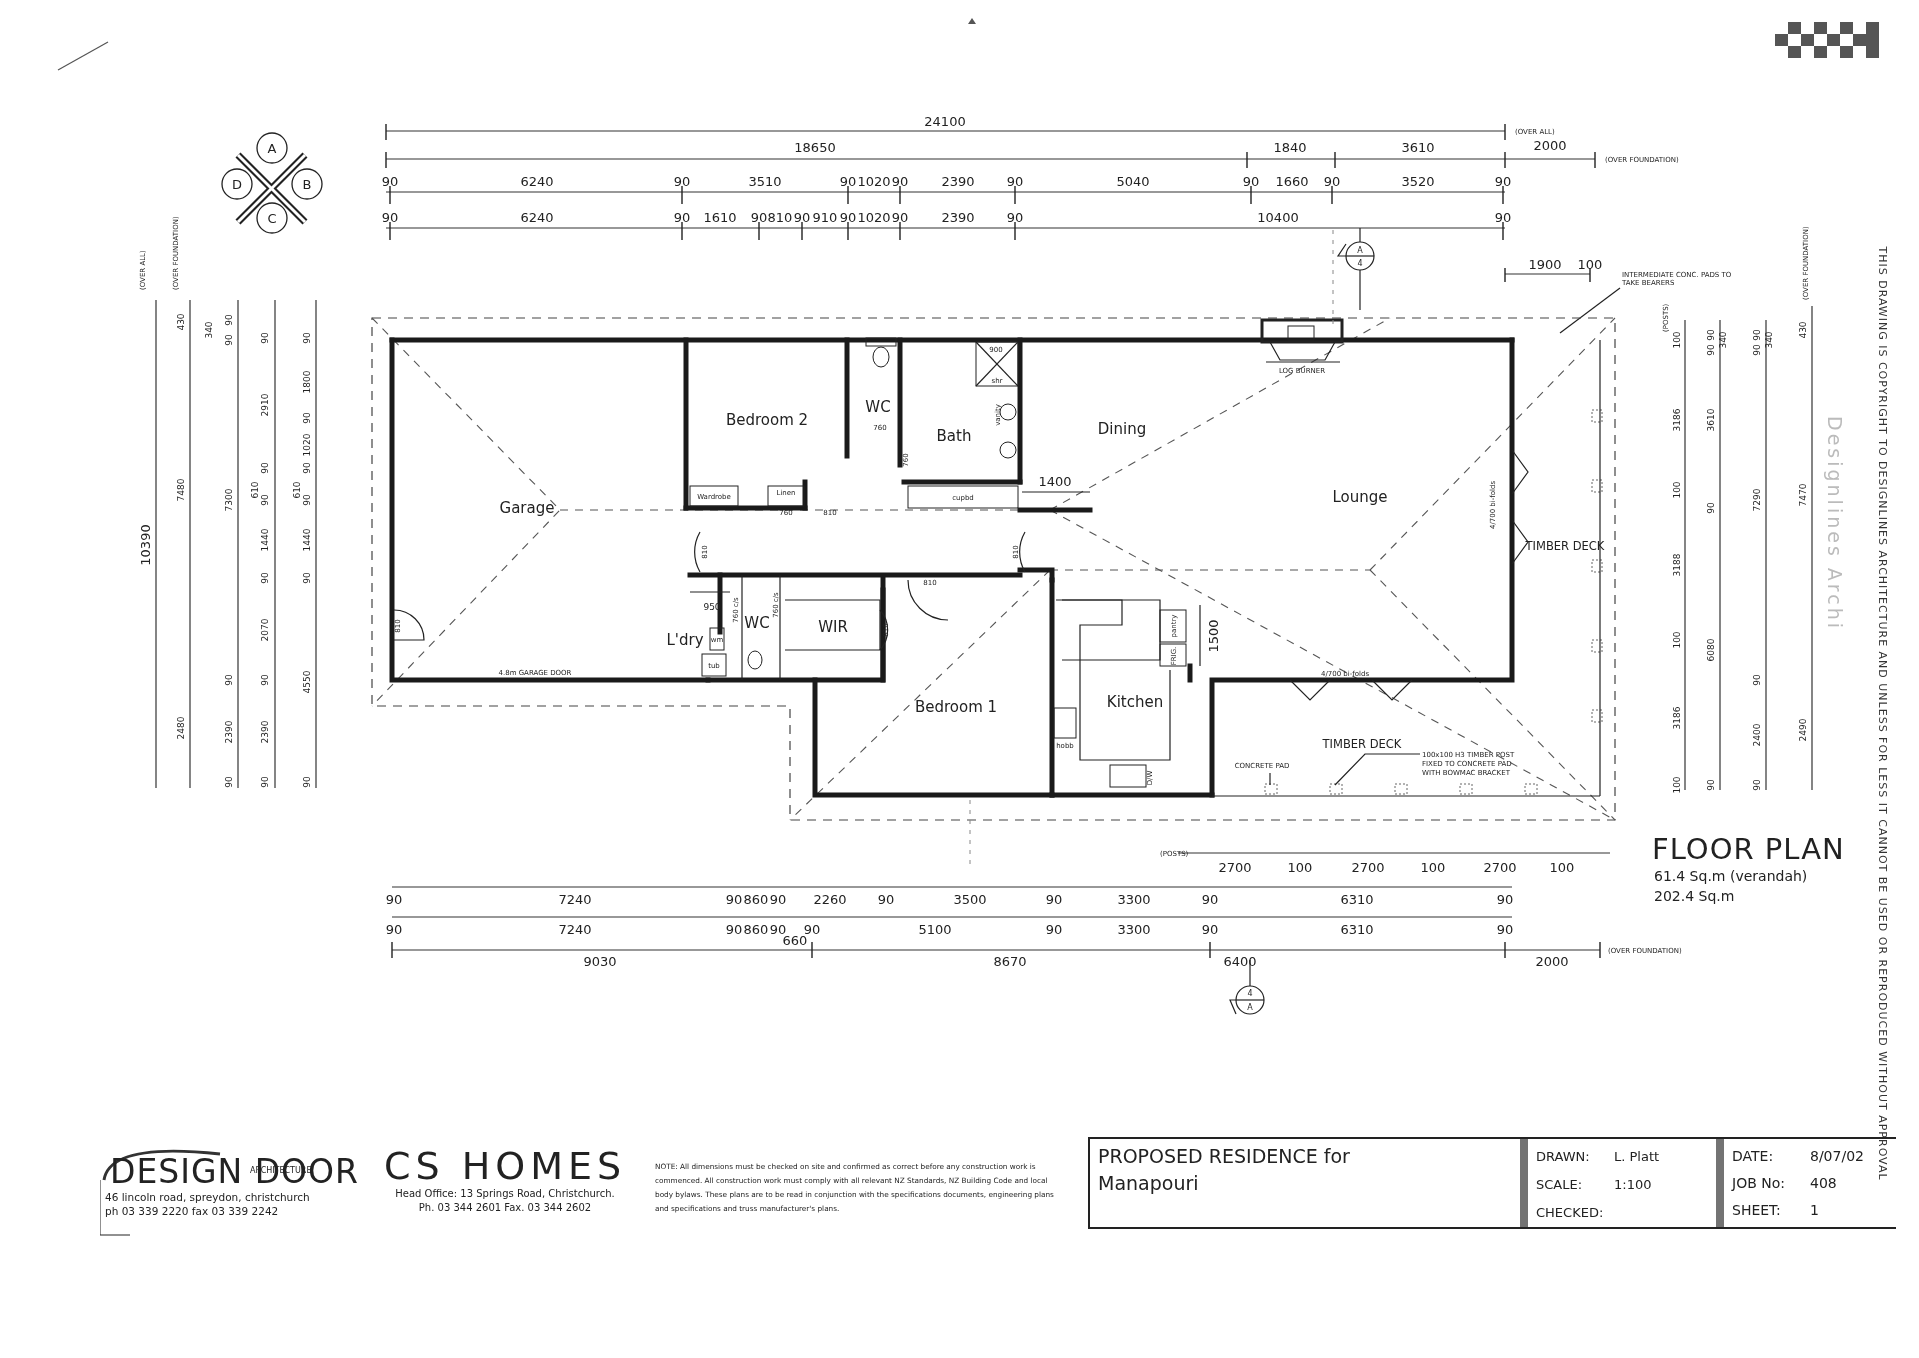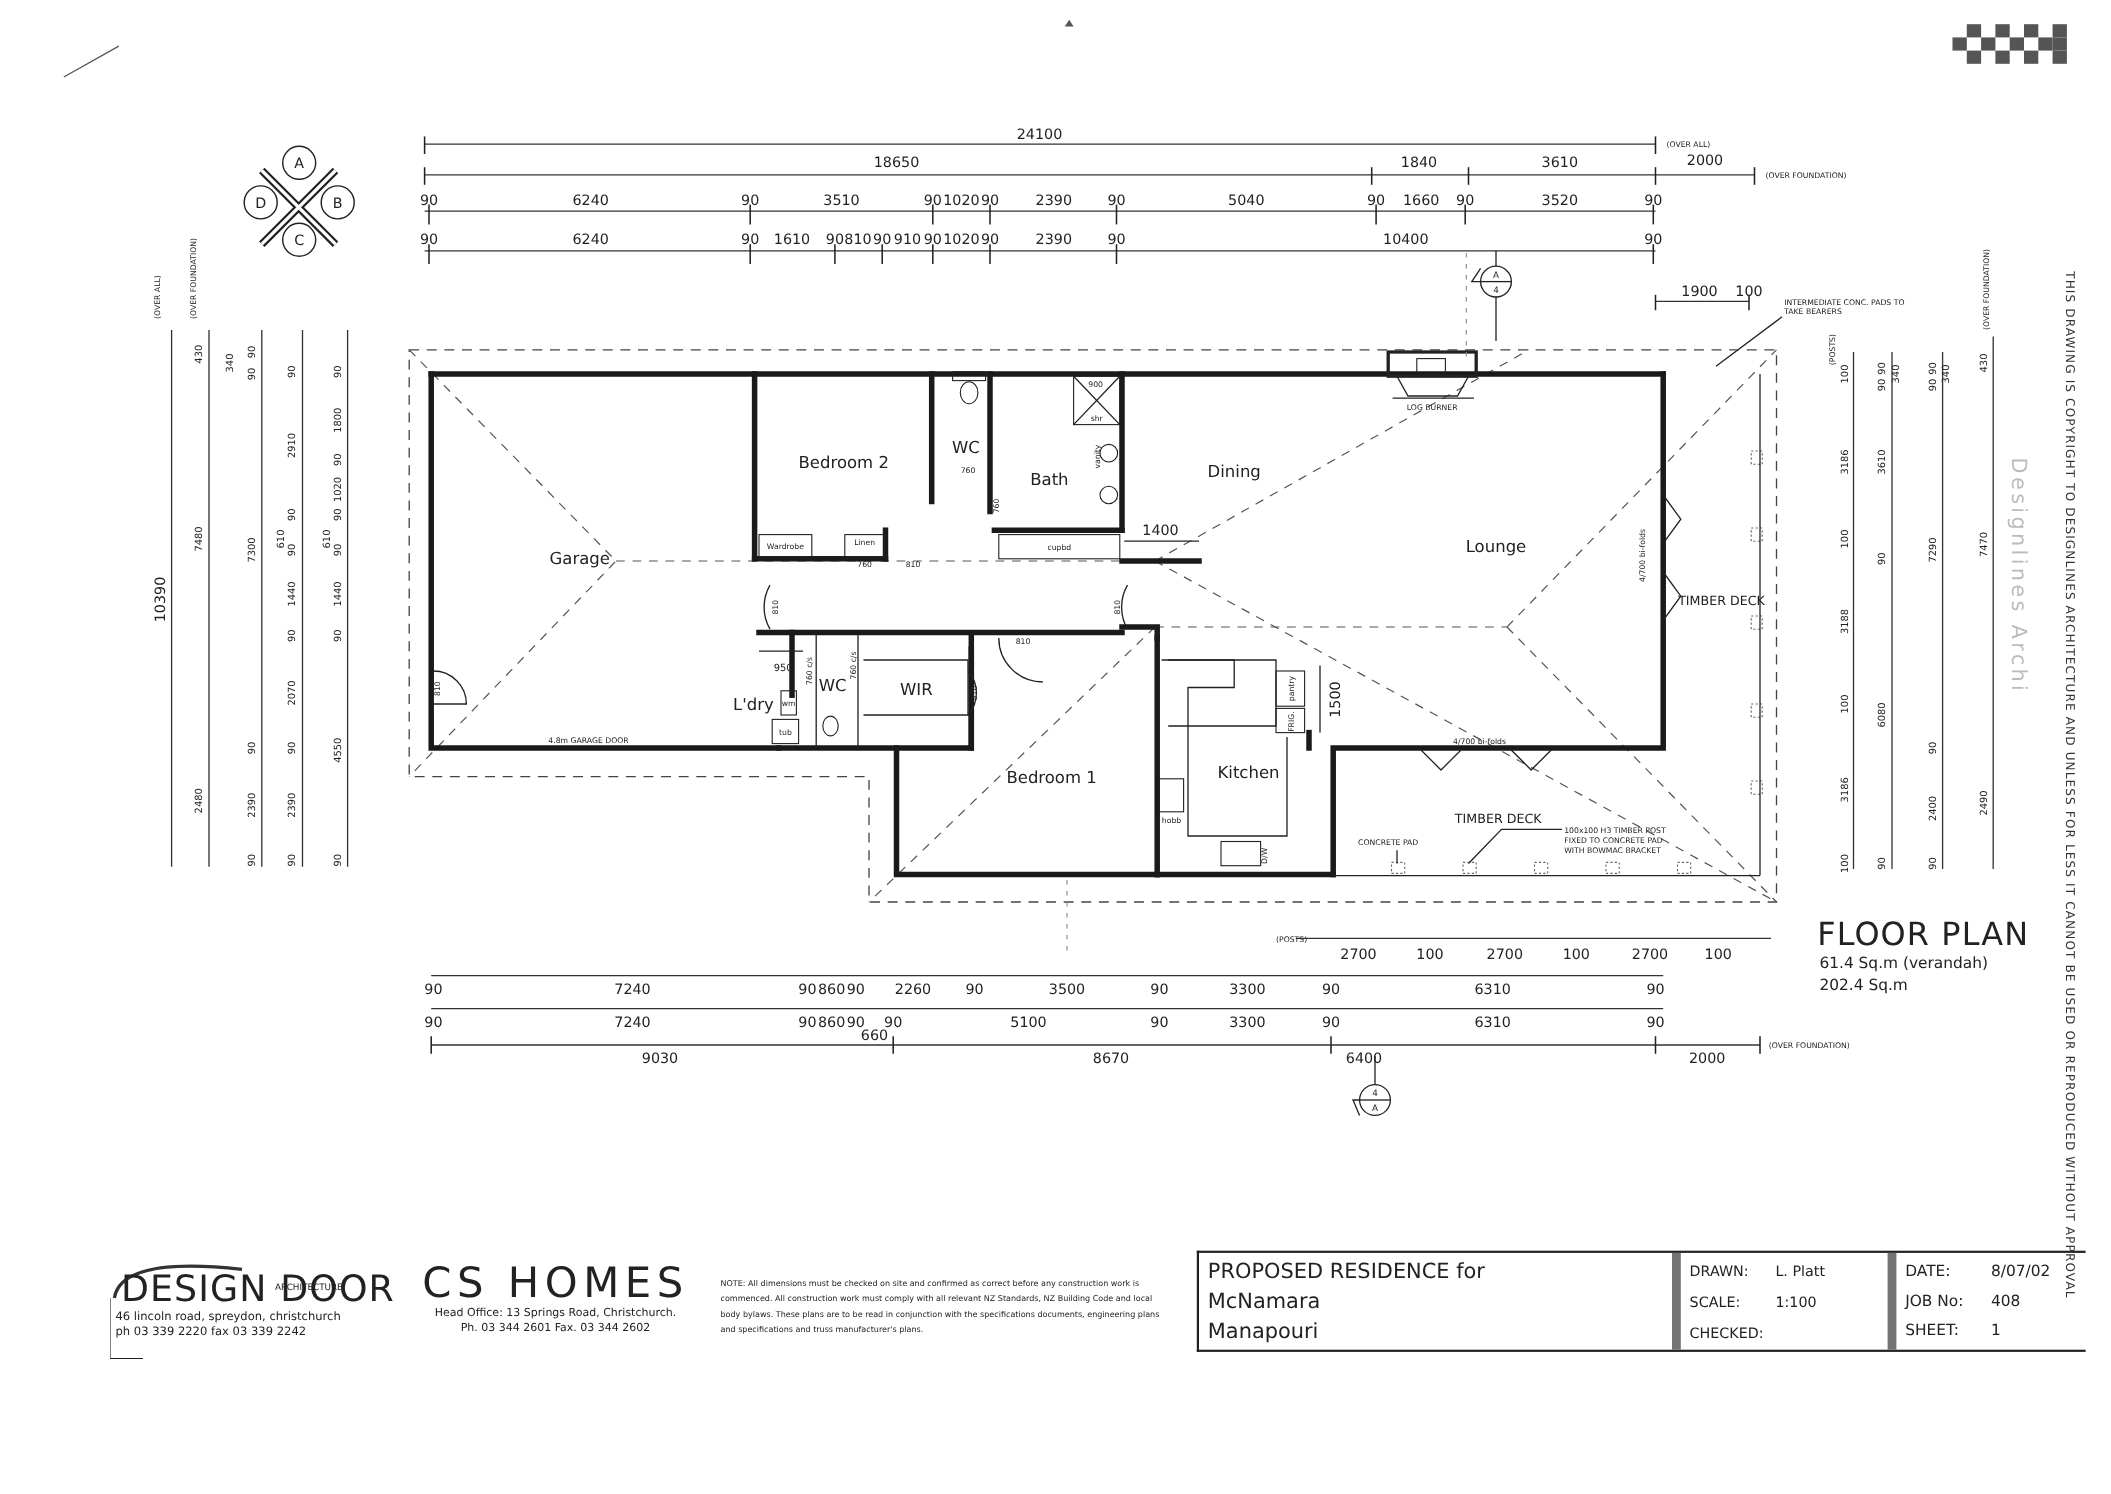--- a/index.html
+++ b/index.html
@@ -511,21 +511,20 @@
   <div class="cs-name">CS HOMES</div>
   <div class="cs-addr">Head Office: 13 Springs Road, Christchurch.</div>
   <div class="cs-addr">Ph. 03 344 2601   Fax. 03 344 2602</div>
 </div>
 
 <div class="note">NOTE: All dimensions must be checked on site and confirmed as correct before any construction work is commenced. All construction work must comply with all relevant NZ Standards, NZ Building Code and local body bylaws. These plans are to be read in conjunction with the specifications documents, engineering plans and specifications and truss manufacturer's plans.</div>
 
 <div class="title-block">
   <div class="tb-cell tb-project">
     <div>PROPOSED RESIDENCE for</div>
-    <div>McNamara</div>
     <div>Manapouri</div>
   </div>
   <div class="tb-cell tb-mid">
     <div class="tb-row">
         <span class="lbl">DRAWN:</span>
         <span>L. Platt</span>
       </div>
     <div class="tb-row">
         <span class="lbl">SCALE:</span>
         <span>1:100</span>

